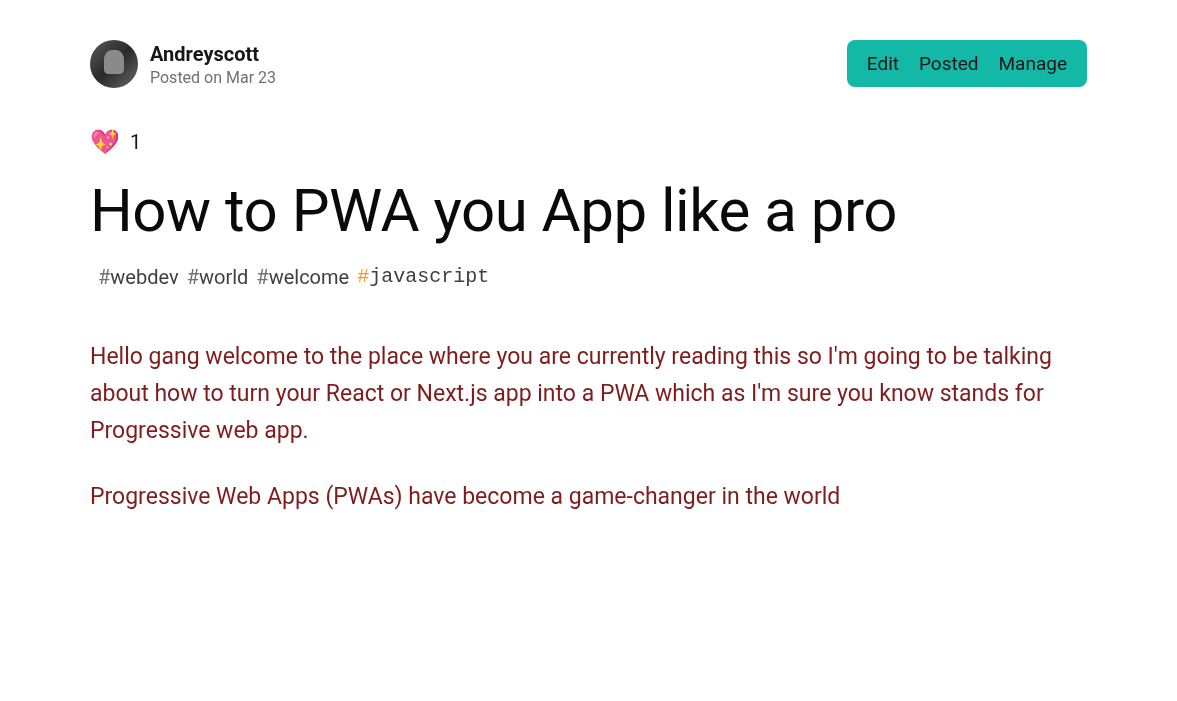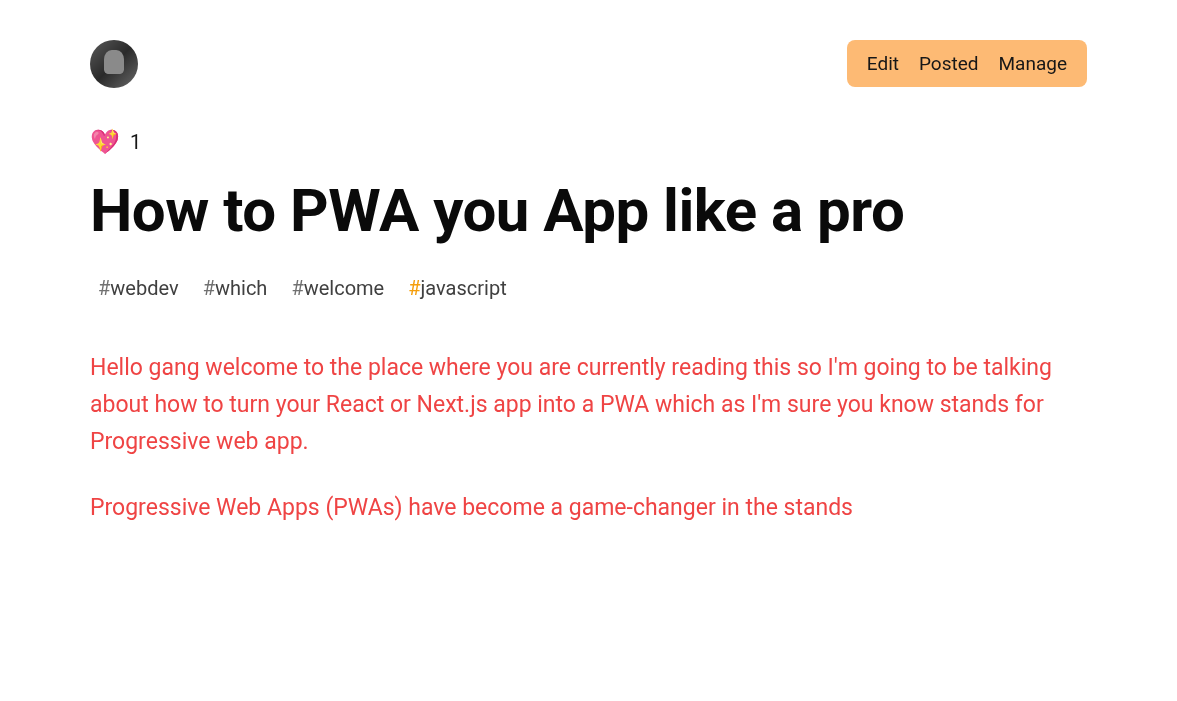--- a/index.html
+++ b/index.html
@@ -52,21 +52,21 @@
       color: #171717;
     }
     .post-date {
       font-size: 16px;
       color: #717171;
       margin-top: 2px;
     }
     .actions {
       display: flex;
       gap: 20px;
-      background: #fdba74;
+      background: #14b8a6;
       padding: 12px 20px;
       border-radius: 8px;
     }
     .action-btn {
       background: none;
       border: none;
       font-size: 19px;
       color: #171717;
       cursor: pointer;
       font-family: inherit;
@@ -79,74 +79,79 @@
     }
     .reaction-emoji {
       font-size: 24px;
     }
     .reaction-count {
       font-size: 20px;
       color: #171717;
     }
     .title {
       font-size: 60px;
-      font-weight: 700;
+      font-weight: 400;
       line-height: 1.15;
       color: #0a0a0a;
-      margin-bottom: 31px;
+      margin-bottom: 20px;
       letter-spacing: -0.5px;
     }
     .tags {
       display: flex;
-      gap: 24px;
+      gap: 8px;
       margin-bottom: 50px;
       padding-left: 8px;
     }
     .tag {
       font-size: 20px;
       color: #404040;
     }
     .tag.highlight {
       color: #404040;
+      font-family: Liberation Mono, monospace;
     }
     .tag.highlight .hash {
       color: #f59e0b;
     }
     .hash {
       color: #717171;
     }
     .body-text {
       font-size: 23px;
       line-height: 1.6;
-      color: #ef4444;
+      color: #7f1d1d;
       margin-bottom: 30px;
     }
   </style>
 </head>
 <body>
 
 <div class="header">
   <div class="author-section">
     <div class="avatar"></div>
+    <div class="author-info">
+      <a class="author-name">Andreyscott</a>
+      <span class="post-date">Posted on Mar 23</span>
+    </div>
   </div>
   <div class="actions">
     <button class="action-btn">Edit</button>
     <button class="action-btn">Posted</button>
     <button class="action-btn">Manage</button>
   </div>
 </div>
 
 <div class="reactions">
   <span class="reaction-emoji">💖</span>
   <span class="reaction-count">1</span>
 </div>
 
 <h1 class="title">How to PWA you App like a pro</h1>
 
 <div class="tags">
   <a class="tag"><span class="hash">#</span><span>webdev</span></a>
-  <a class="tag"><span class="hash">#</span><span>which</span></a>
+  <a class="tag"><span class="hash">#</span><span>world</span></a>
   <a class="tag"><span class="hash">#</span><span>welcome</span></a>
   <a class="tag highlight"><span class="hash">#</span><span>javascript</span></a>
 </div>
 
 <p class="body-text">Hello gang welcome to the place where you are currently reading this so I'm going to be talking about how to turn your React or Next.js app into a PWA which as I'm sure you know stands for Progressive web app.</p>
-<p class="body-text">Progressive Web Apps (PWAs) have become a game-changer in the stands</p>
+<p class="body-text">Progressive Web Apps (PWAs) have become a game-changer in the world</p>
 
 </body></html>

